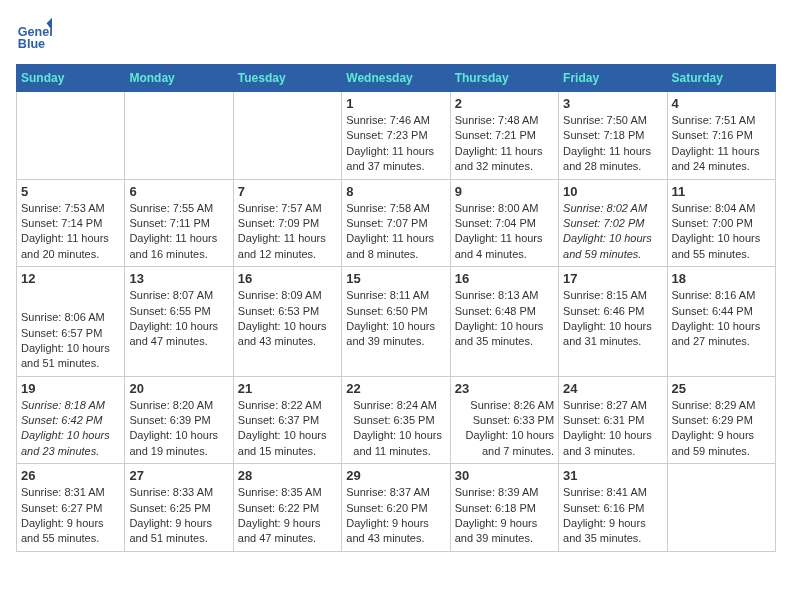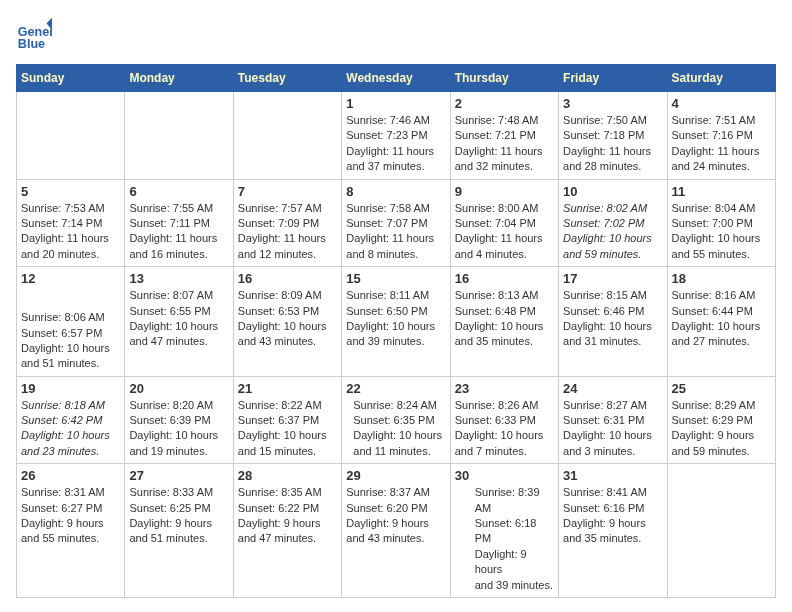--- a/index.html
+++ b/index.html
@@ -37,21 +37,21 @@
       font-size: 16px;
       color: #555;
     }
     .calendar {
       width: 100%;
       border-collapse: collapse;
       font-size: 11px;
     }
     .calendar thead th {
       background: #2d5fa6;
-      color: #fef9c3;
+      color: #5eead4;
       padding: 6px 4px;
       text-align: left;
       font-size: 12px;
       font-weight: bold;
       border: 1px solid #2d5fa6;
     }
     .calendar tbody td {
       border: 1px solid #ccc;
       vertical-align: top;
       padding: 4px;
@@ -266,21 +266,21 @@
         </td>
         <td>
           <div class="day-number">22</div>
           <div class="day-info" style="white-space: pre-line; margin-left: 7px;">Sunrise: 8:24 AM
 Sunset: 6:35 PM
 Daylight: 10 hours
 and 11 minutes.</div>
         </td>
         <td>
           <div class="day-number">23</div>
-          <div class="day-info" style="white-space: pre-line;">Sunrise: 8:26 AM
+          <div class="day-info" style="white-space: pre-line; text-align: right;">Sunrise: 8:26 AM
 Sunset: 6:33 PM
 Daylight: 10 hours
 and 7 minutes.</div>
         </td>
         <td>
           <div class="day-number">24</div>
           <div class="day-info" style="white-space: pre-line;">Sunrise: 8:27 AM
 Sunset: 6:31 PM
 Daylight: 10 hours
 and 3 minutes.</div>
@@ -317,21 +317,21 @@
         </td>
         <td>
           <div class="day-number">29</div>
           <div class="day-info" style="white-space: pre-line;">Sunrise: 8:37 AM
 Sunset: 6:20 PM
 Daylight: 9 hours
 and 43 minutes.</div>
         </td>
         <td>
           <div class="day-number">30</div>
-          <div class="day-info" style="white-space: pre-line; margin-left: 20px;">Sunrise: 8:39 AM
+          <div class="day-info" style="white-space: pre-line;">Sunrise: 8:39 AM
 Sunset: 6:18 PM
 Daylight: 9 hours
 and 39 minutes.</div>
         </td>
         <td>
           <div class="day-number">31</div>
           <div class="day-info" style="white-space: pre-line;">Sunrise: 8:41 AM
 Sunset: 6:16 PM
 Daylight: 9 hours
 and 35 minutes.</div>

